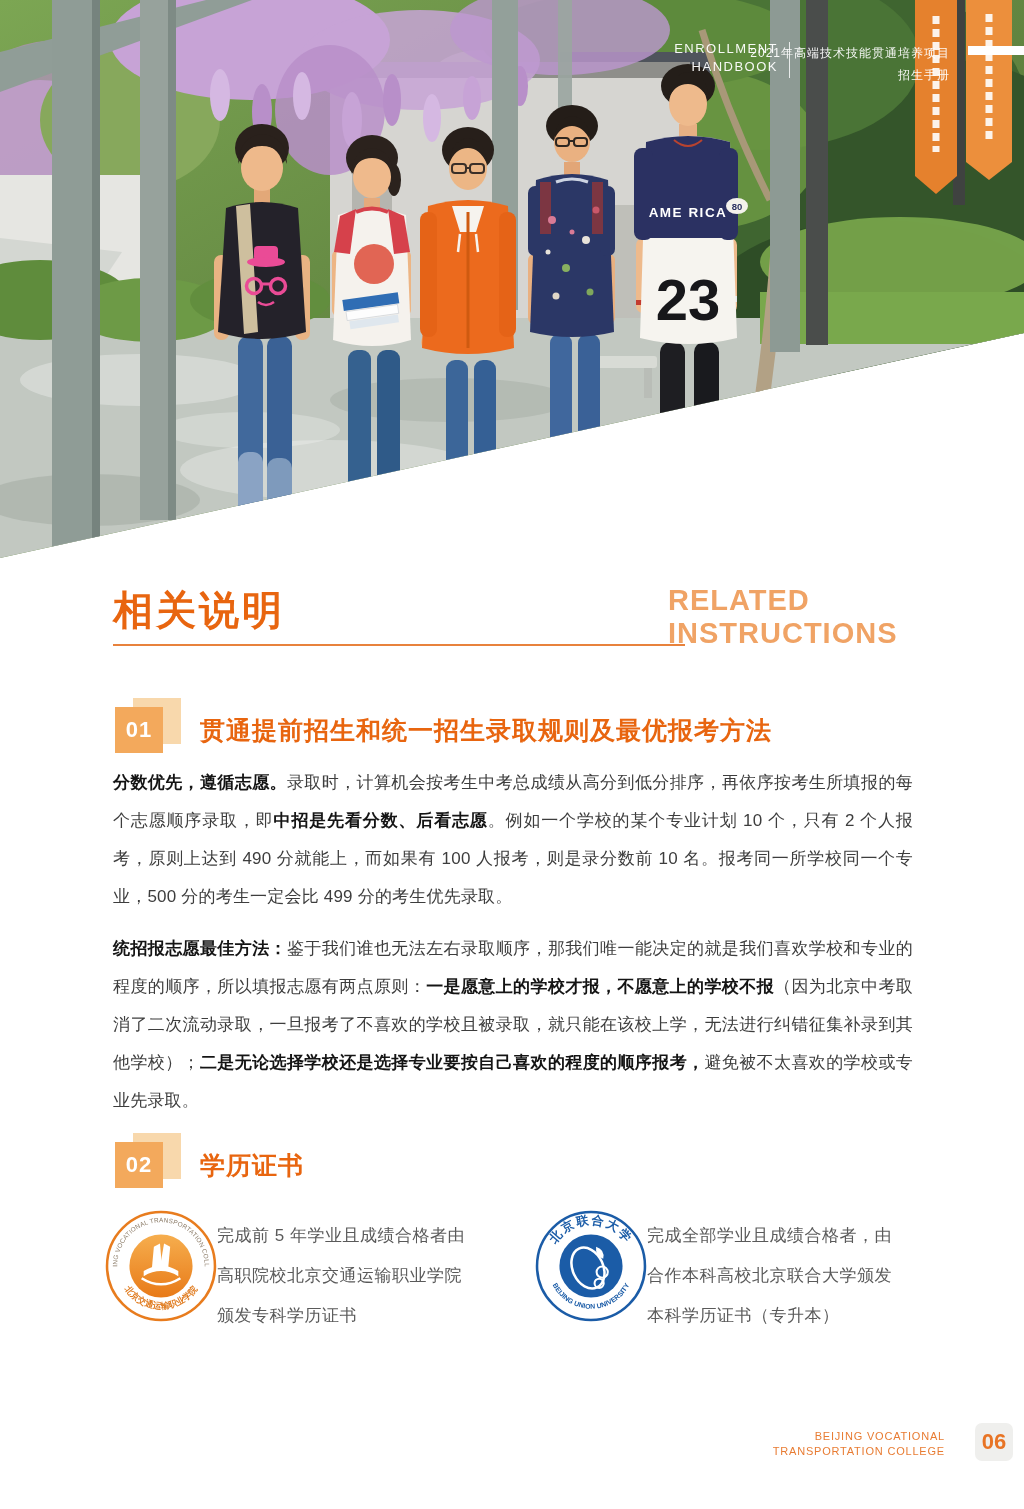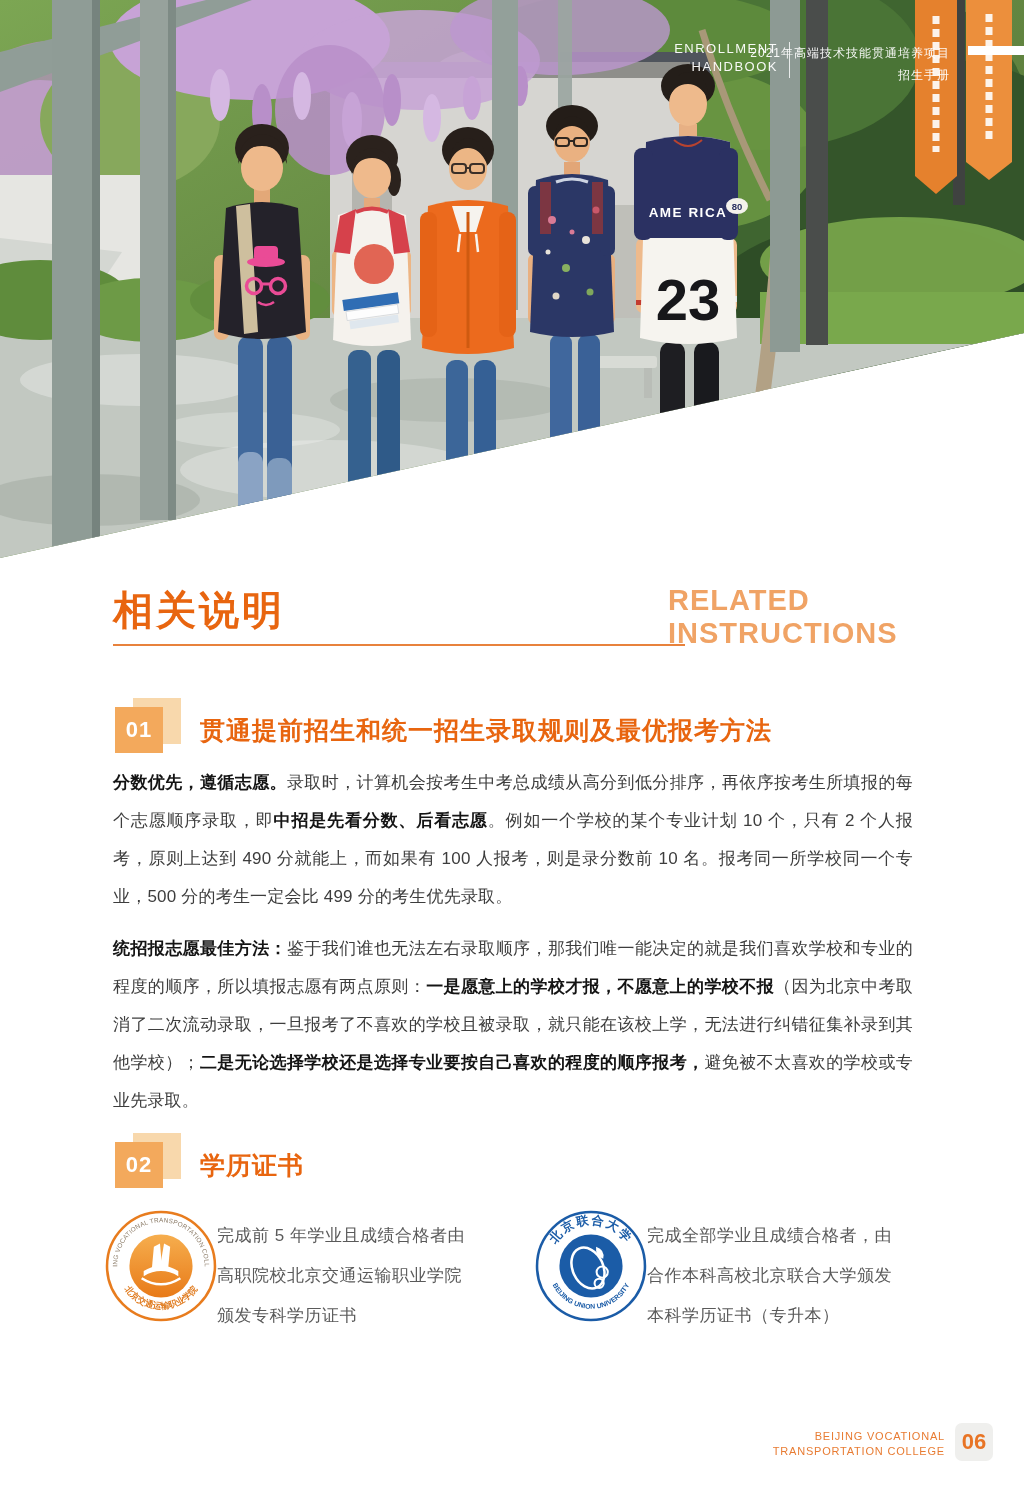--- a/index.html
+++ b/index.html
@@ -52,21 +52,21 @@
   .cert-row{left:105px;top:1210px;width:830px;display:flex;}
   .cert-item{display:flex;align-items:flex-start;}
   .cert-item.first{width:430px;}
   .cert-logo{width:112px;height:112px;flex:0 0 112px;}
   .cert-text{padding-top:6px;font-size:17px;line-height:40px;
     color:var(--cert-text,#5a5a5a);letter-spacing:.5px;}
 
   
   .footer-college{right:79px;top:1429px;text-align:right;font-size:11px;font-weight:400;
     letter-spacing:.8px;line-height:15px;color:var(--footer-orange,#E87C33);}
-  .page-badge{left:955px;top:1423px;width:38px;height:38px;background:#efefed;border-radius:7px;
+  .page-badge{left:975px;top:1423px;width:38px;height:38px;background:#efefed;border-radius:7px;
     display:flex;align-items:center;justify-content:center;
     color:#E87425;font-size:22px;font-weight:700;}
 </style>
 </head>
 <body>
 
 <div class="page">
 
   <div class="abs photo">
     <svg width="1024" height="565" viewBox="0 0 1024 565">

